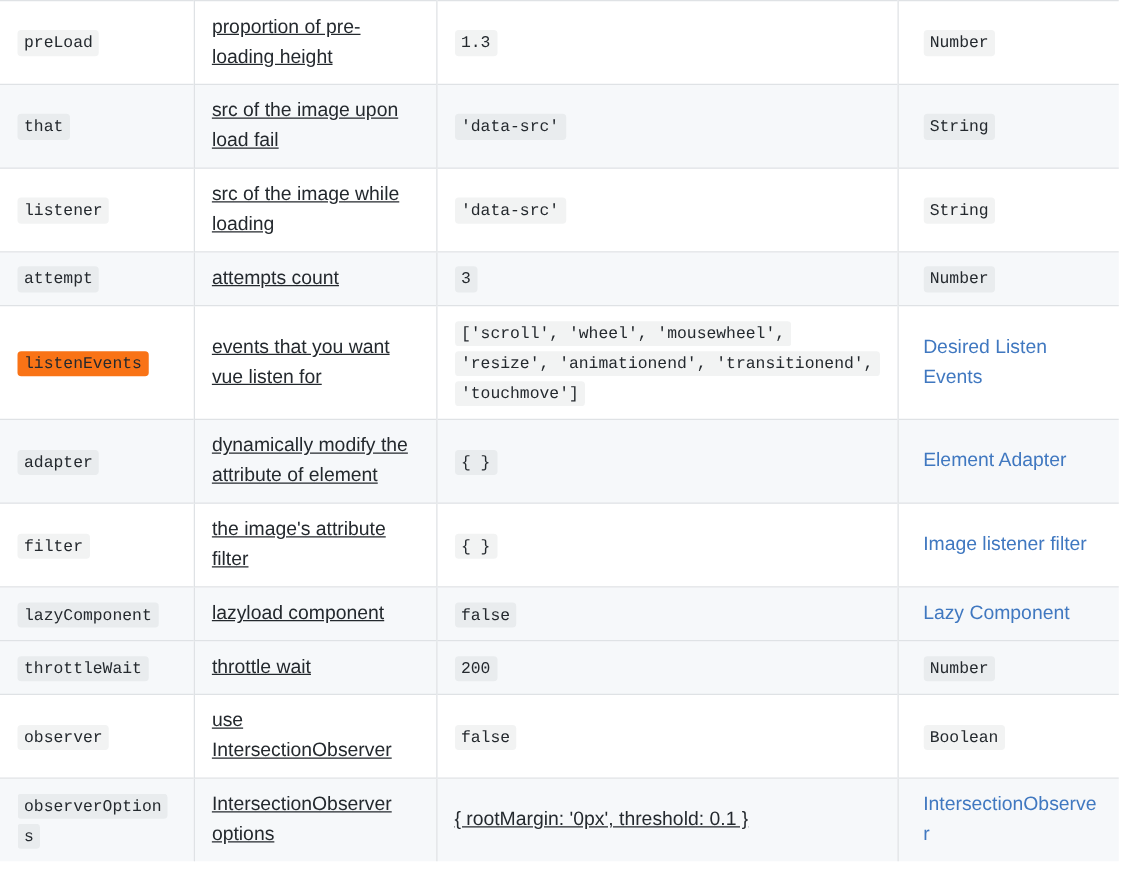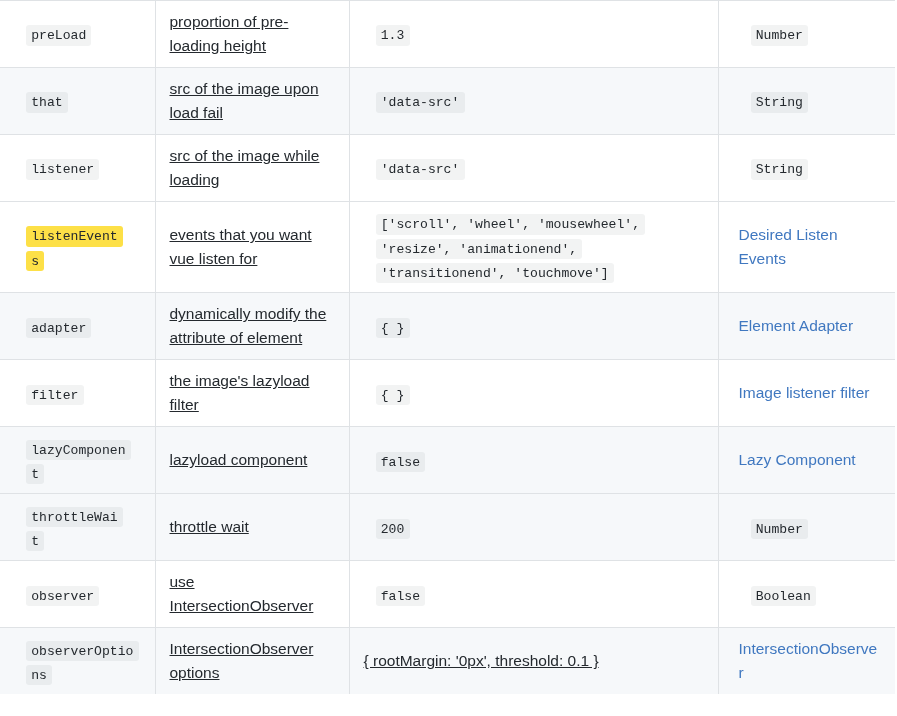--- a/index.html
+++ b/index.html
@@ -53,29 +53,29 @@
 
   
   .doc-table td.sep { border-right: 1px solid #dfe2e5; }
 
   code.inline {
     font-family: "Liberation Mono", "DejaVu Sans Mono", monospace;
     font-size: 13.1px;
     background-color: rgba(27, 31, 35, 0.055);
     border-radius: 3px;
     padding: 0.2em 0.4em;
-    margin: 12px;
+    margin: 0;
     color: #24292e;
     line-height: 1.45;
     box-decoration-break: clone;
     -webkit-box-decoration-break: clone;
   }
 
   code.inline.selected {
-    background-color: #fde047;
+    background-color: #f97316;
     color: #24292e;
   }
 
   .plain-value {
     font-size: 15.5px;
     color: #24292e;
     text-decoration: underline;
   }
 
   a.doclink {
@@ -112,35 +112,41 @@
         <td class="cell-desc sep"><span class="plain-value">src of the image upon load fail</span></td>
         <td class="cell-value sep"><code class="inline">'data-src'</code></td>
         <td class="cell-type"><code class="inline">String</code></td>
       </tr>
       <tr>
         <td class="cell-name sep"><code class="inline">listener</code></td>
         <td class="cell-desc sep"><span class="plain-value">src of the image while loading</span></td>
         <td class="cell-value sep"><code class="inline">'data-src'</code></td>
         <td class="cell-type"><code class="inline">String</code></td>
       </tr>
+      <tr class="striped">
+        <td class="cell-name sep"><code class="inline">attempt</code></td>
+        <td class="cell-desc sep"><span class="plain-value">attempts count</span></td>
+        <td class="cell-value sep"><code class="inline">3</code></td>
+        <td class="cell-type"><code class="inline">Number</code></td>
+      </tr>
       <tr>
         <td class="cell-name sep"><code class="inline selected">listenEvents</code></td>
         <td class="cell-desc sep"><span class="plain-value">events that you want vue listen for</span></td>
         <td class="cell-value sep"><code class="inline">['scroll', 'wheel', 'mousewheel', 'resize', 'animationend', 'transitionend', 'touchmove']</code></td>
         <td class="cell-type"><a class="doclink" href="#">Desired Listen Events</a></td>
       </tr>
       <tr class="striped">
         <td class="cell-name sep"><code class="inline">adapter</code></td>
         <td class="cell-desc sep"><span class="plain-value">dynamically modify the attribute of element</span></td>
         <td class="cell-value sep"><code class="inline">{ }</code></td>
         <td class="cell-type"><a class="doclink" href="#">Element Adapter</a></td>
       </tr>
       <tr>
         <td class="cell-name sep"><code class="inline">filter</code></td>
-        <td class="cell-desc sep"><span class="plain-value">the image's lazyload filter</span></td>
+        <td class="cell-desc sep"><span class="plain-value">the image's attribute filter</span></td>
         <td class="cell-value sep"><code class="inline">{ }</code></td>
         <td class="cell-type"><a class="doclink" href="#">Image listener filter</a></td>
       </tr>
       <tr class="striped">
         <td class="cell-name sep"><code class="inline">lazyComponent</code></td>
         <td class="cell-desc sep"><span class="plain-value">lazyload component</span></td>
         <td class="cell-value sep"><code class="inline">false</code></td>
         <td class="cell-type"><a class="doclink" href="#">Lazy Component</a></td>
       </tr>
       <tr class="striped">

